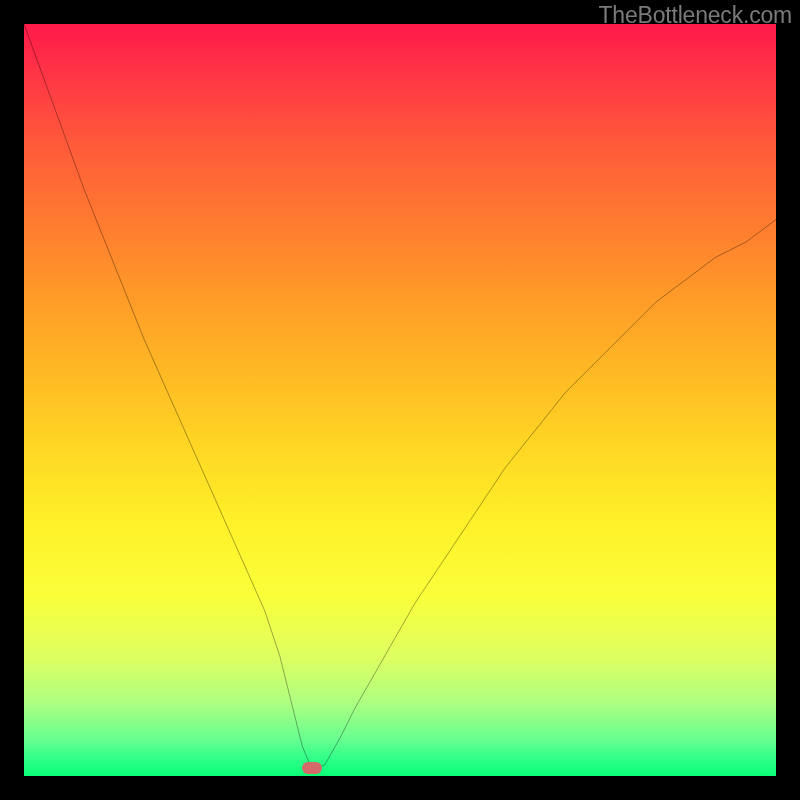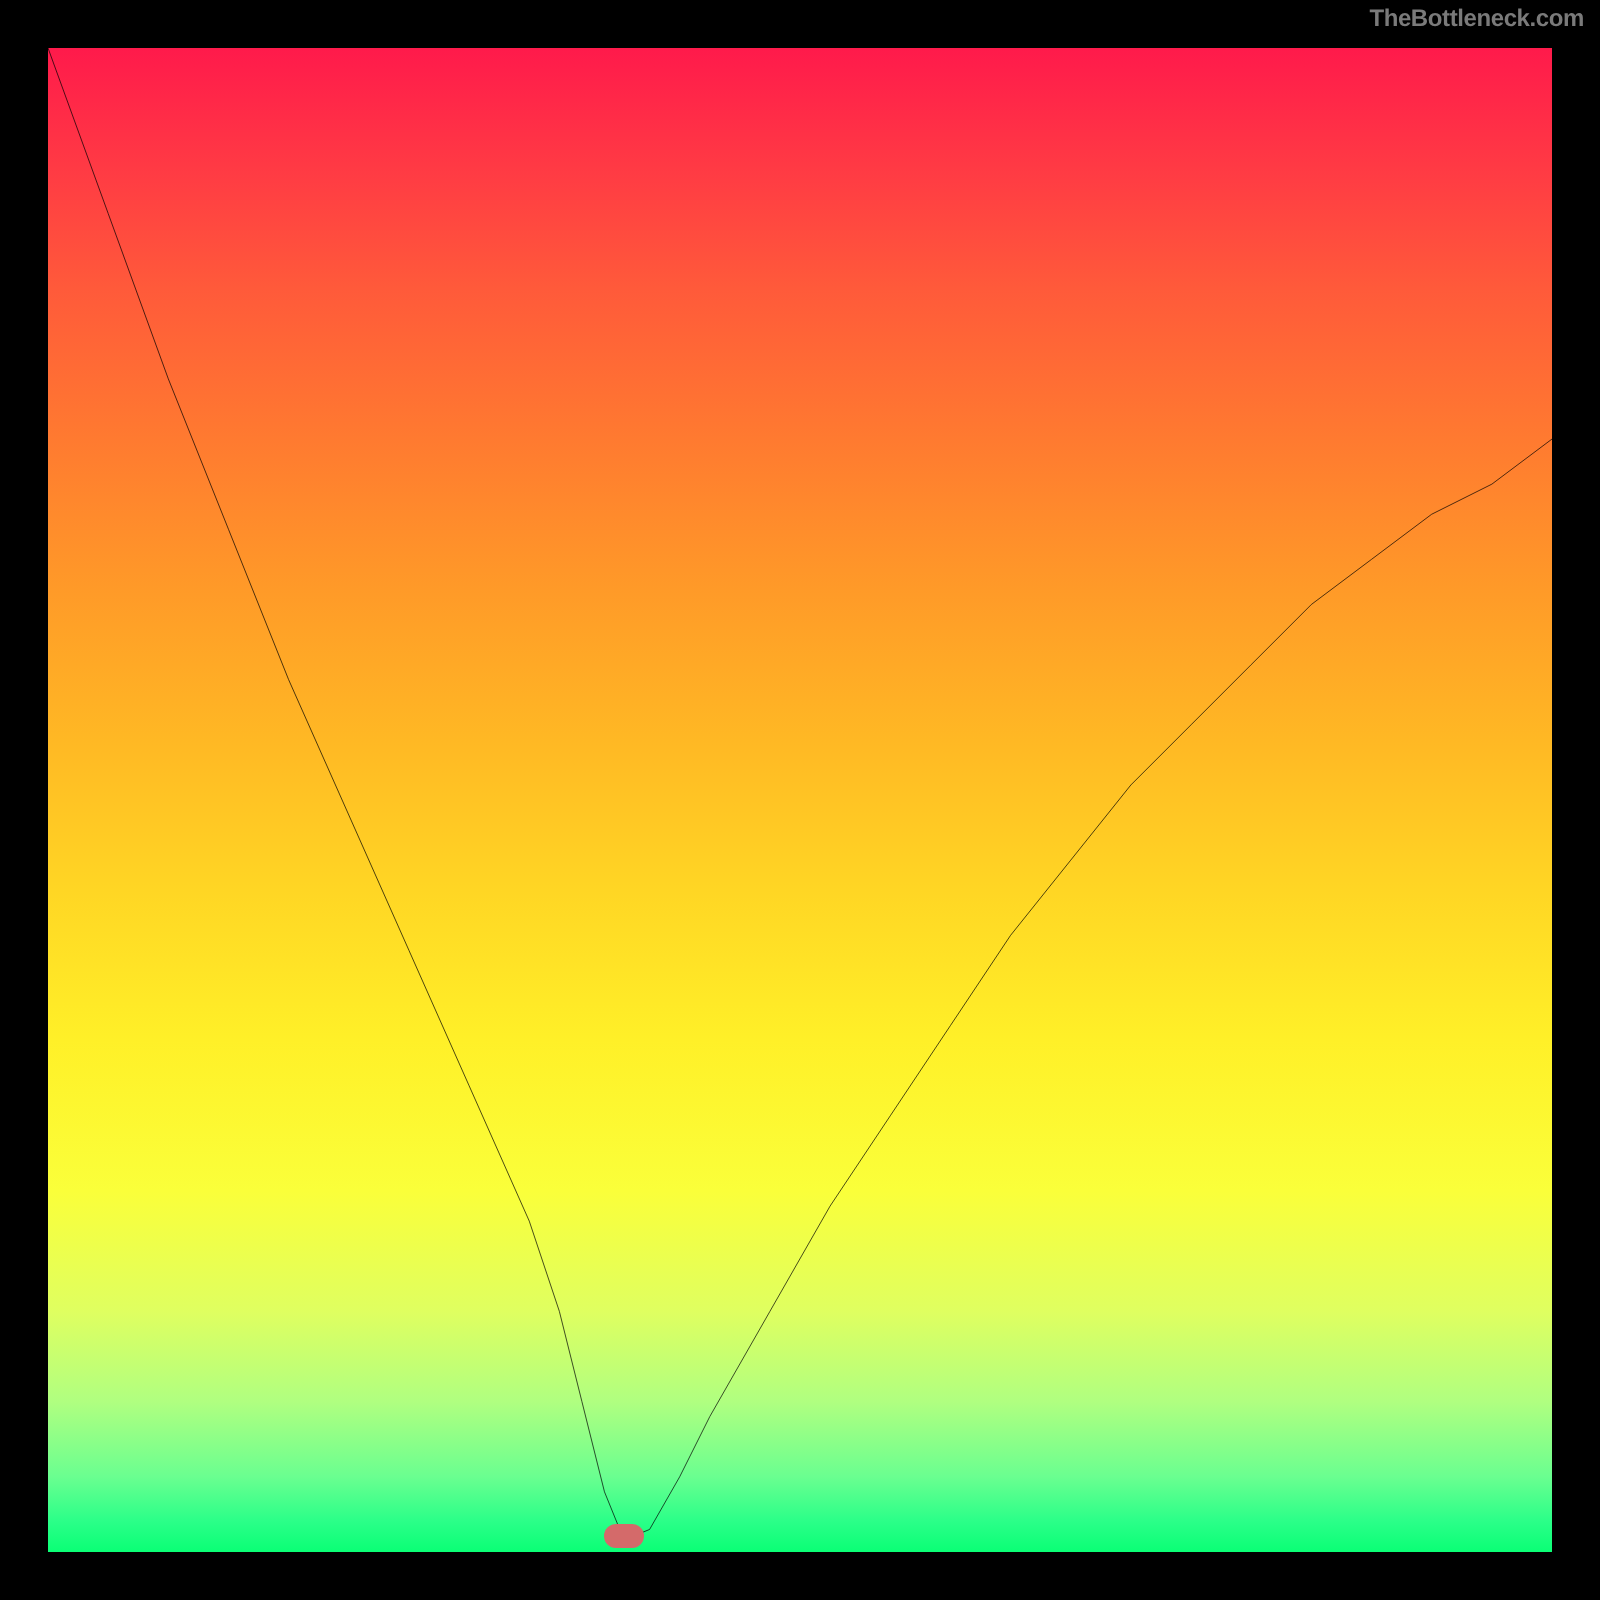--- a/index.html
+++ b/index.html
@@ -54,22 +54,22 @@
     width: 20px;
     height: 12px;
     border-radius: 6px;
     transform: translate(-50%, -50%);
   }
   .watermark {
     position: absolute;
     top: 2px;
     right: 8px;
     color: #7a7a7a;
-    font-size: 12px;
-    font-weight: 700;
+    font-size: 23px;
+    font-weight: 400;
     letter-spacing: -0.2px;
     user-select: none;
   }
 </style>
 </head>
 <body>
 
 <div class="frame">
 
   <div class="plot-area">

